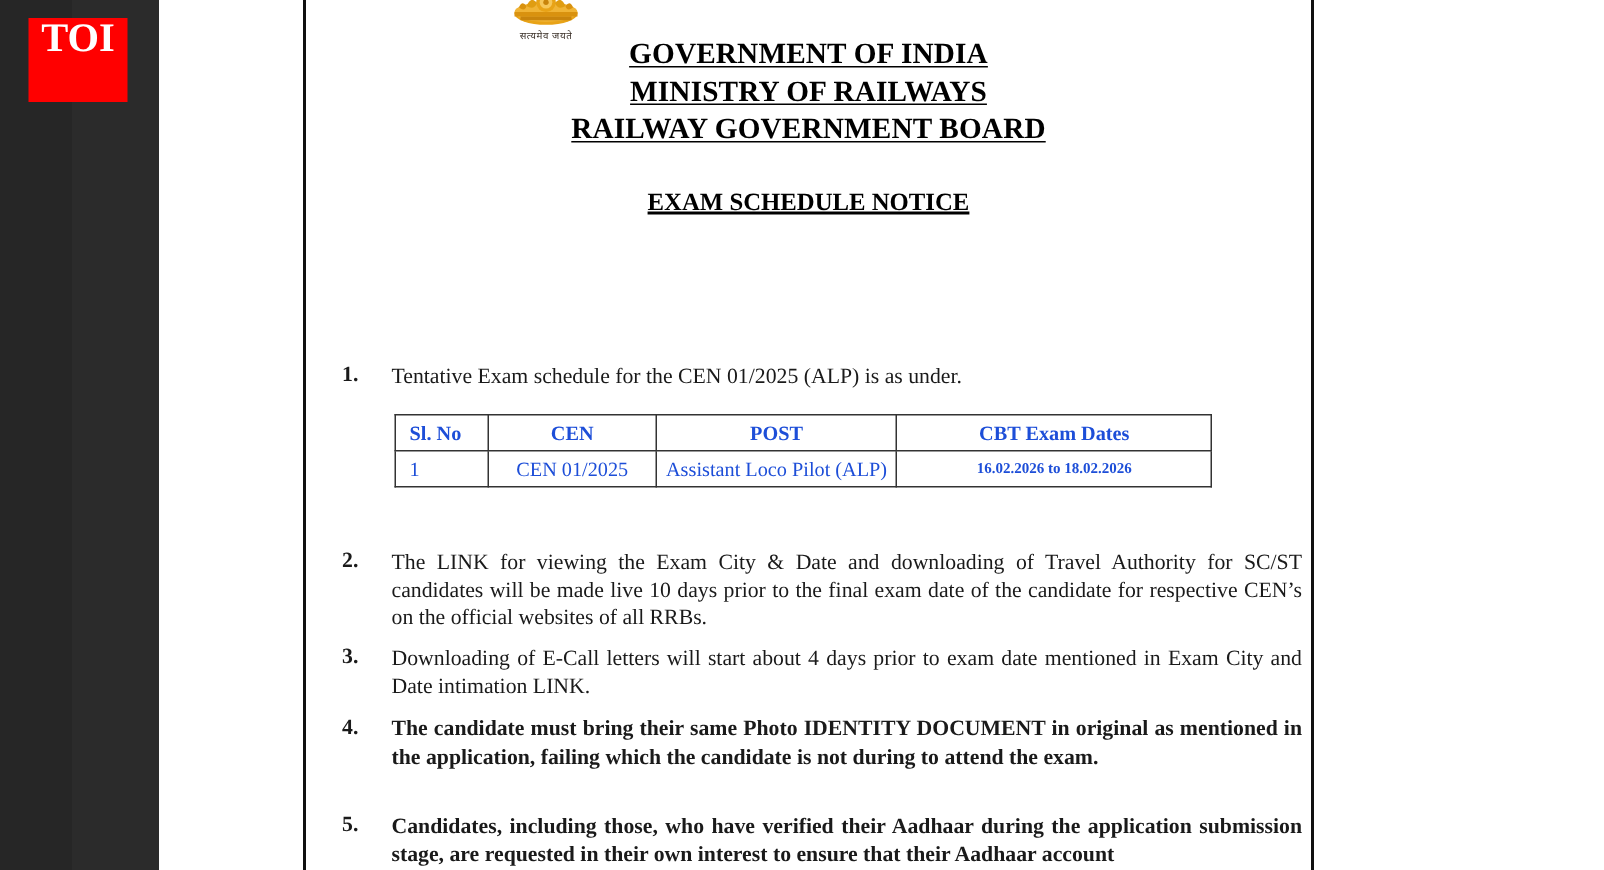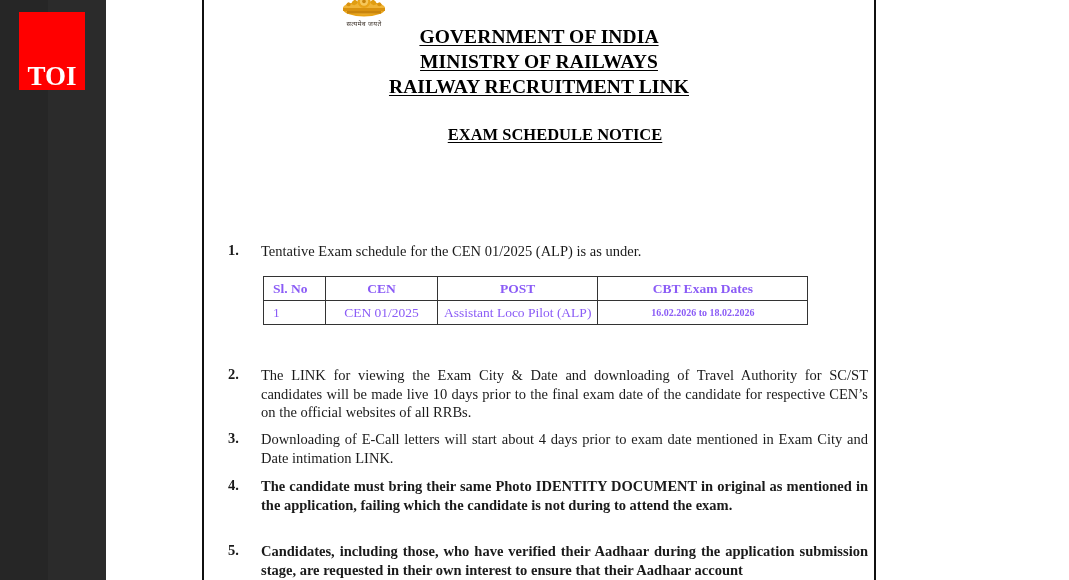--- a/index.html
+++ b/index.html
@@ -29,25 +29,25 @@
   .bg-left-mid   { left: 48px; width: 58px;  background: #2b2b2b; }
   .bg-right-mid  { left: 964px; width: 50px; background: #2b2b2b; }
   .bg-right-dark { left: 1014px; width: 55px; background: #262626; }
 
   
   .toi-logo {
     position: absolute;
     left: 19px;
     top: 12px;
     width: 66px;
-    height: 78px;
+    height: 56px;
     background: #ff0000;
     color: #ffffff;
     display: flex;
-    align-items: flex-end;
+    align-items: flex-start;
     justify-content: center;
     font-family: "Liberation Serif", serif;
     font-weight: bold;
     font-size: 27px;
     letter-spacing: 0px;
     line-height: 1;
   }
 
   
   .page {
@@ -119,24 +119,25 @@
     color: #000000;
     letter-spacing: 0.1px;
   }
   .title-line span {
     text-decoration: underline;
     text-underline-offset: 2px;
   }
 
   .notice-block {
     position: absolute;
-    left: 16px;
+    left: 0;
     top: 124px;
     width: 670px;
     text-align: center;
+    text-decoration: underline;
   }
   .notice-line {
     font-family: "Liberation Serif", serif;
     font-weight: bold;
     font-size: 16.5px;
     line-height: 22px;
     color: #000000;
   }
   .notice-line span {
     text-decoration: underline;
@@ -195,21 +196,21 @@
   .item4 { top: 477px; }
   .item5 { top: 542px; }
 
   
   .sched-table {
     position: absolute;
     left: 59px;
     top: 276px;
     border-collapse: collapse;
     font-family: "Liberation Serif", serif;
-    color: #8b5cf6;
+    color: #1d4ed8;
   }
   .sched-table th,
   .sched-table td {
     border: 1px solid #333333;
     padding: 3px 6px;
     font-size: 13.5px;
     line-height: 17px;
     white-space: nowrap;
   }
   .sched-table th {
@@ -259,21 +260,21 @@
             <path d="M41 13 q-2 -5 -5 -1 q1 4 5 1 z" fill="#d9920f"></path>
             <rect x="6" y="19" width="34" height="2.5" fill="#c8840c"></rect>
           </svg>
         </div>
         <div class="emblem-satyamev">सत्यमेव जयते</div>
       </div>
 
       <div class="title-block">
         <div class="title-line"><span>GOVERNMENT OF INDIA</span></div>
         <div class="title-line"><span>MINISTRY OF RAILWAYS</span></div>
-        <div class="title-line"><span>RAILWAY RECRUITMENT LINK</span></div>
+        <div class="title-line"><span>RAILWAY GOVERNMENT BOARD</span></div>
       </div>
 
       <div class="notice-block">
         <div class="notice-line"><span>EXAM SCHEDULE NOTICE </span></div>
       </div>
 
 
       <div class="list-item item1">
         <div class="num">1.</div>
         <div class="body">Tentative Exam schedule for the CEN 01/2025 (ALP) is as under.</div>

